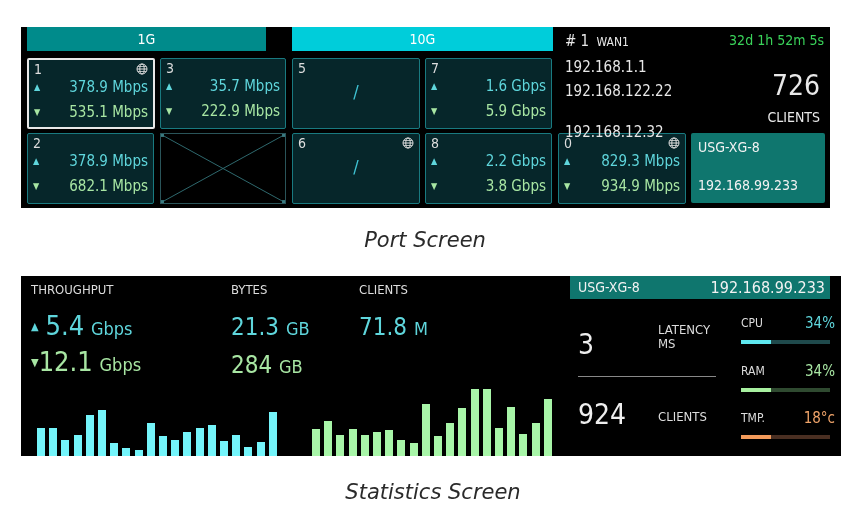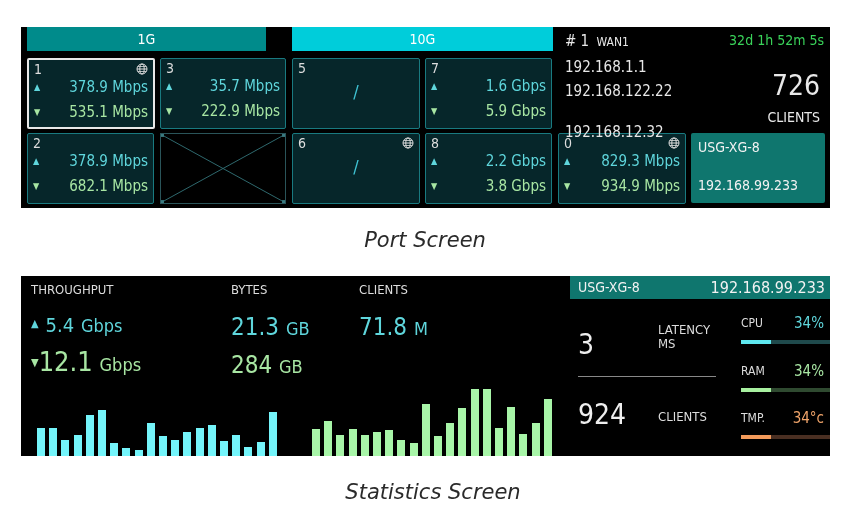--- a/index.html
+++ b/index.html
@@ -14,21 +14,21 @@
   .cell .row{position:absolute;left:5px;right:5px;height:20px;font-size:15px;white-space:nowrap;}
   .cell .row .tri{position:absolute;left:0;top:4px;font-size:9px;}
   .cell .row .val{position:absolute;right:0;}
   .up{color:#5fd6dc;}
   .dn{color:#a8e6a3;}
   .cell .slash{position:absolute;left:0;right:0;top:22px;text-align:center;font-size:18px;color:#3fc3d3;}
   .empty{position:absolute;box-sizing:border-box;border:1px solid #2a5459;}
   .wan{position:absolute;color:#e8e8e8;}
   .green-box{position:absolute;background:#0f766e;border-radius:2px;color:#f2f2f2;}
   .caption{position:absolute;left:0;width:850px;text-align:center;font-family:"DejaVu Sans",sans-serif;font-style:italic;font-size:21px;color:#2a2a2a;}
-  #stats{left:21px;top:276px;width:809px;height:180px;}
+  #stats{left:21px;top:276px;width:809px;height:180px;padding-left:11px;}
   .lbl{position:absolute;font-size:13px;color:#ddd;}
   .big{position:absolute;font-size:24px;white-space:nowrap;}
   .big .unit{font-size:18px;}
   .bar{position:absolute;bottom:0;width:8px;}
   .meter-label{position:absolute;font-size:12px;color:#ddd;}
   .meter-val{position:absolute;font-size:15px;}
   .track{position:absolute;height:4px;width:89px;}
   .fill{position:absolute;left:0;top:0;height:4px;}
 </style>
 </head>
@@ -169,21 +169,21 @@
 
 <div class="caption" style="top:228px;">Port Screen</div>
 
 <div id="stats" class="screen">
   <div class="lbl" style="left:10px;top:6px;">THROUGHPUT</div>
   <div class="lbl" style="left:210px;top:6px;">BYTES</div>
   <div class="lbl" style="left:338px;top:6px;">CLIENTS</div>
 
   <div class="big up" style="left:10px;top:34px;">
     <span style="font-size:11px;vertical-align:5px;">▲</span>
-    <span style="font-size:20px;text-align:right;">5.4</span>
+    <span style="font-size:27px;text-align:right;">5.4</span>
     <span class="unit">Gbps</span>
   </div>
   <div class="big dn" style="left:10px;top:70px;">
     <span style="font-size:11px;vertical-align:5px;">▼</span><span style="font-size:27px;">12.1</span>
     <span class="unit">Gbps</span>
   </div>
 
   <div class="big up" style="left:210px;top:37px;">
     <span>21.3</span>
     <span class="unit">GB</span>
@@ -262,20 +262,20 @@
       <div class="meter-val" style="color: rgb(95, 214, 220); right: 6px; top: 38px;">34%</div>
       <div class="track" style="background: rgb(31, 74, 76); left: 720px; top: 64px;">
         <div class="fill" style="background: rgb(94, 232, 240); width: 34%;"></div>
       </div>
       <div class="meter-label" style="left: 720px; top: 88px;">RAM</div>
       <div class="meter-val" style="color: rgb(168, 230, 163); right: 6px; top: 86px;">34%</div>
       <div class="track" style="background: rgb(47, 74, 48); left: 720px; top: 112px;">
         <div class="fill" style="background: rgb(168, 240, 160); width: 34%;"></div>
       </div>
       <div class="meter-label" style="left: 720px; top: 135px;">TMP.</div>
-      <div class="meter-val" style="color: rgb(240, 164, 106); right: 6px; top: 133px;">34°c</div>
+      <div class="meter-val" style="color: rgb(240, 164, 106); right: 6px; top: 133px;">18°c</div>
       <div class="track" style="background: rgb(74, 47, 34); left: 720px; top: 159px;">
         <div class="fill" style="background: rgb(242, 154, 90); width: 34%;"></div>
       </div>
     </div>
 </div>
 
 <div class="caption" style="top:480px;padding-left:8px;">Statistics Screen</div>
 
 </body></html>

